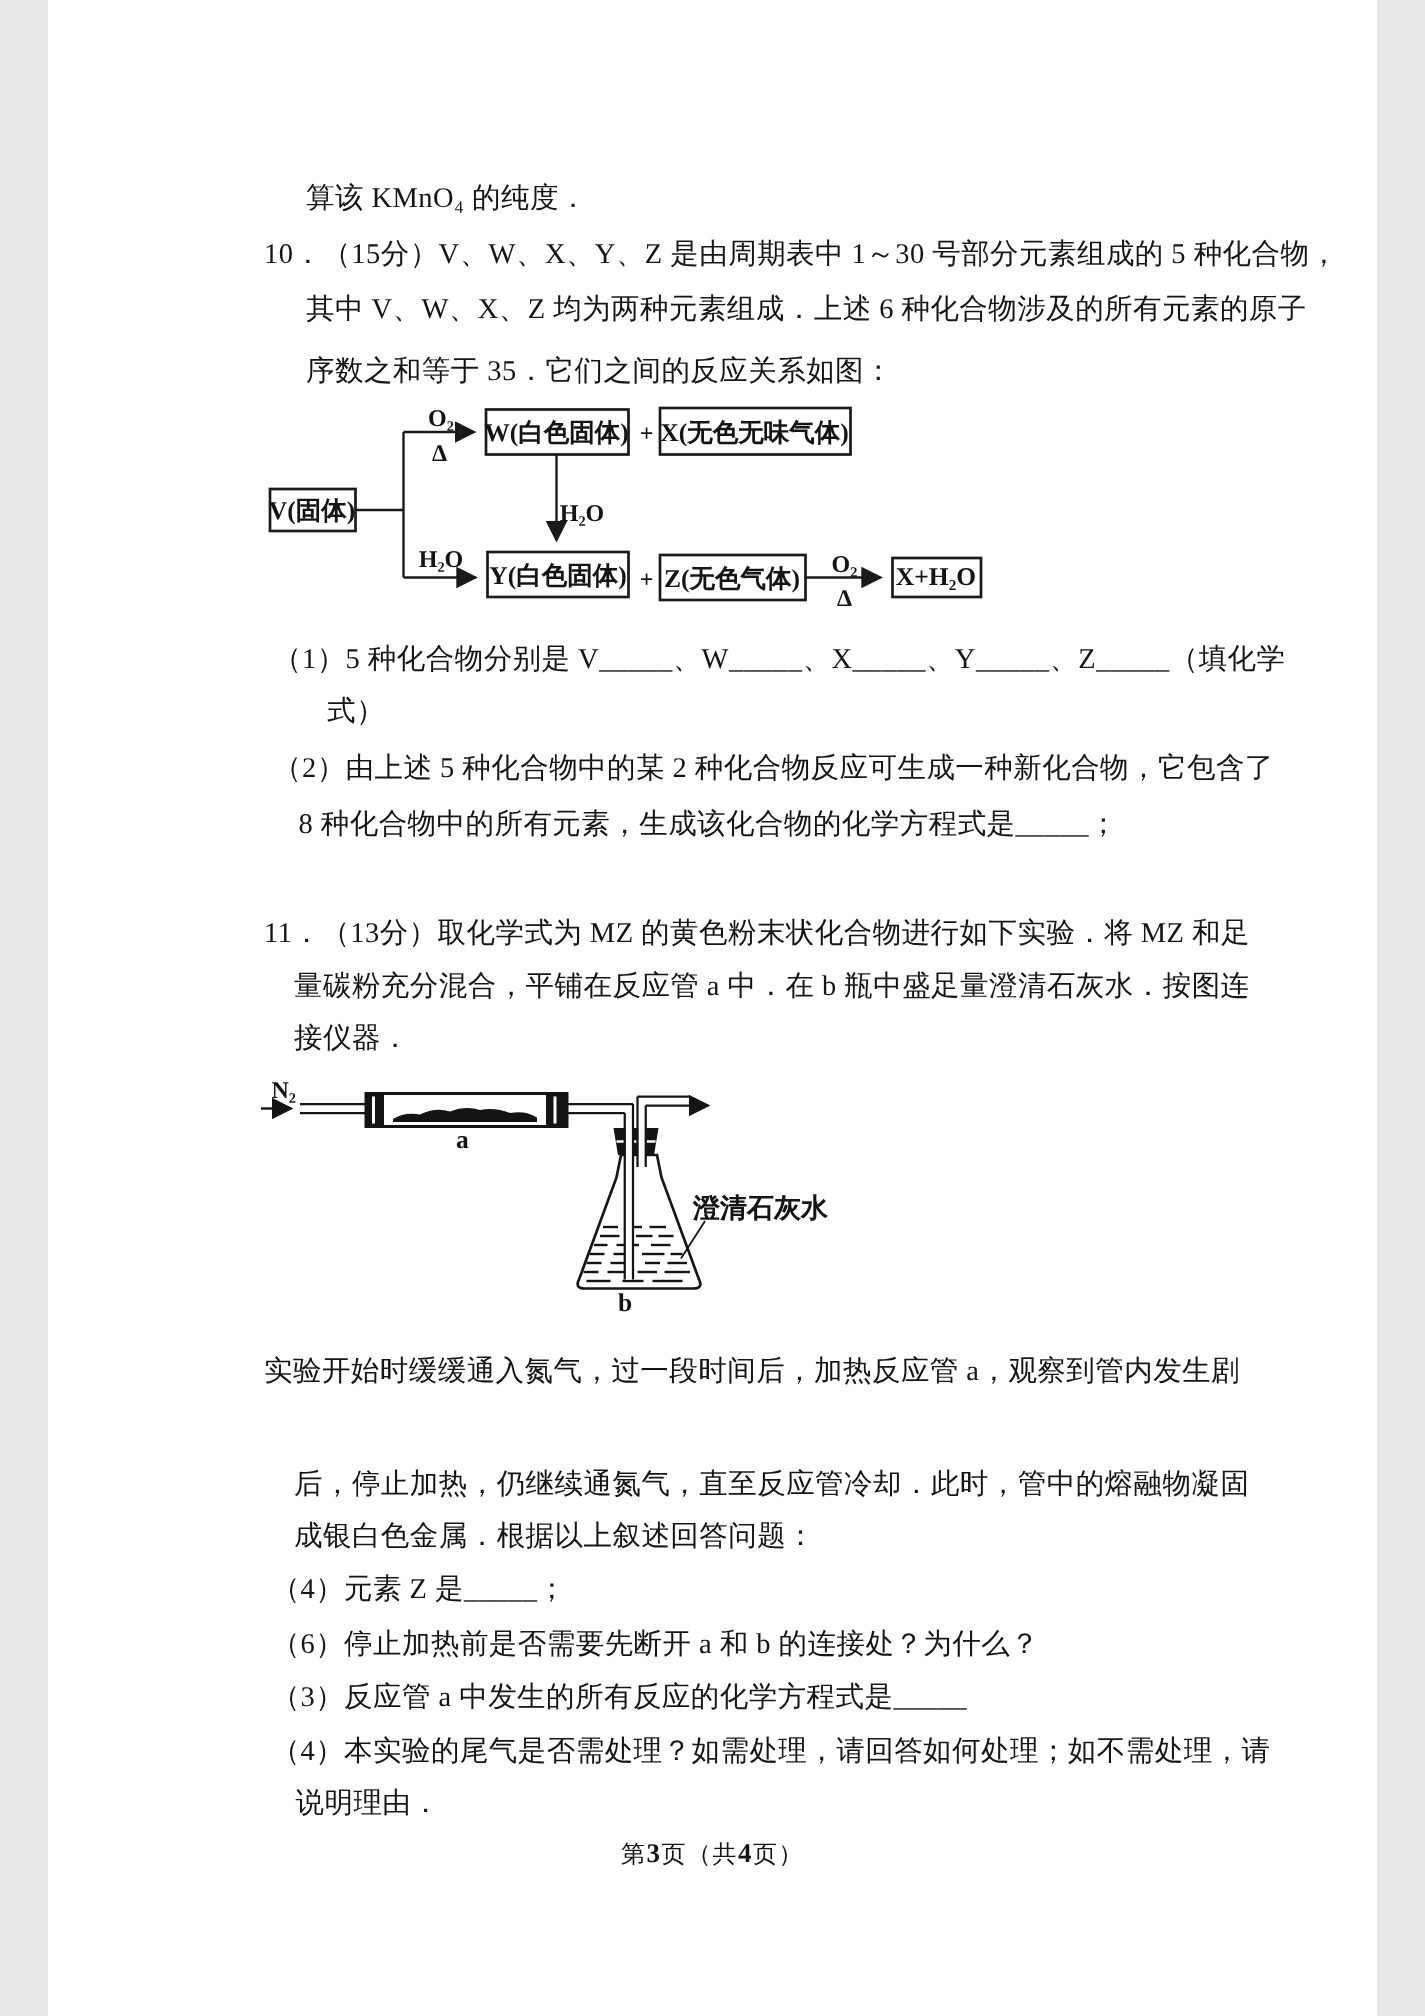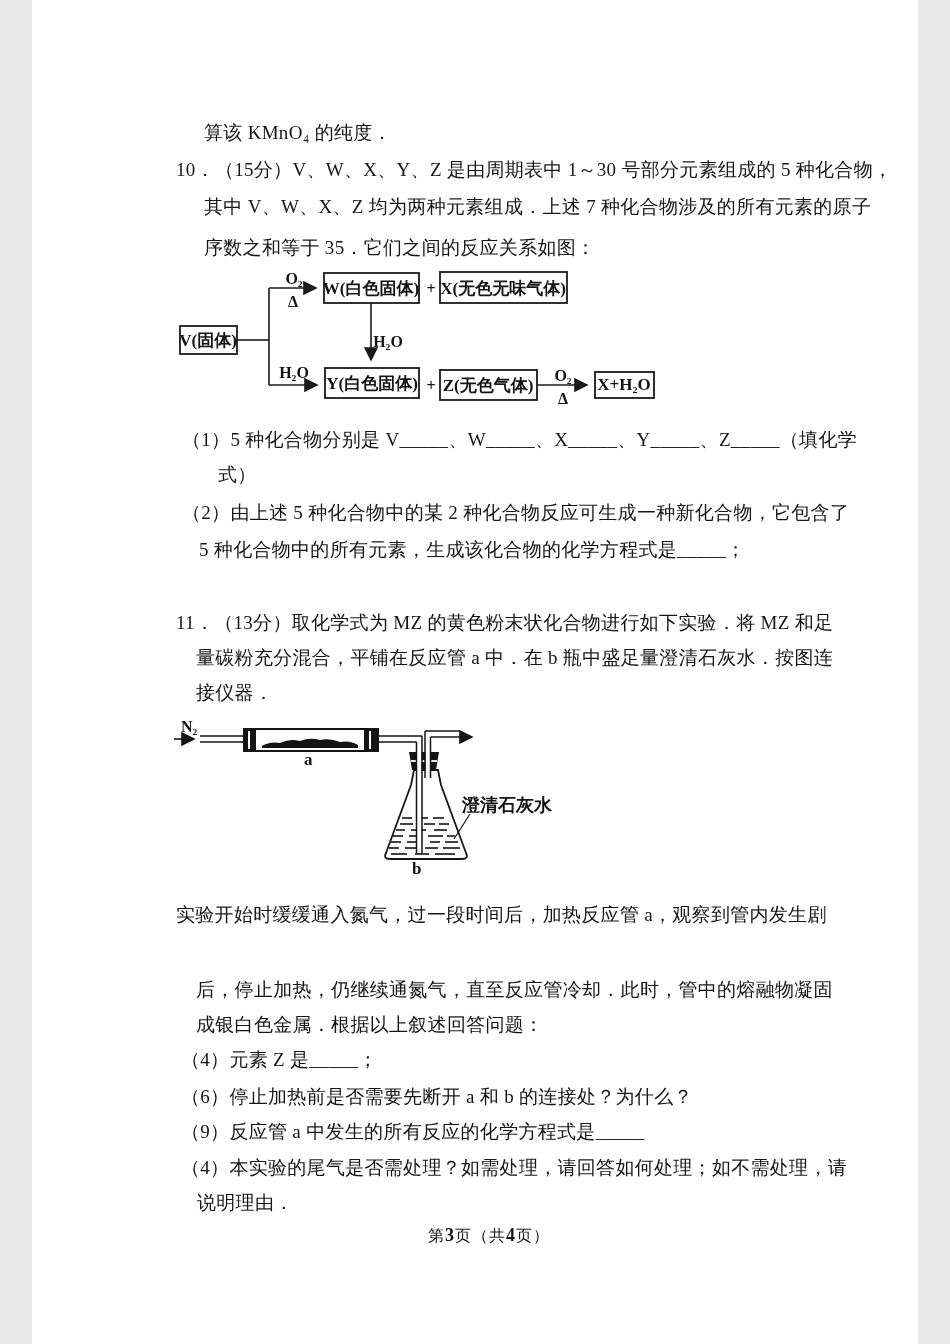--- a/index.html
+++ b/index.html
@@ -24,50 +24,49 @@
   svg text{
     font-family:"Liberation Serif","DejaVu Serif",serif;
     fill:#141414;
   }
   .footer{
     position:absolute;
     left:0;top:1225px;width:100%;
     text-align:center;
     font-size:16px;
     letter-spacing:1px;
-    margin-left:14px;
   }
   .footer b{font-size:18px;}
 </style>
 </head>
 <body>
 
 <div class="page">
 
   <div class="ln" style="left:172px;top:121px">算该 KMnO₄ 的纯度．</div>
   <div class="ln" style="left:144px;top:158px">10．（15分）V、W、X、Y、Z 是由周期表中 1～30 号部分元素组成的 5 种化合物，</div>
-  <div class="ln" style="left:172px;top:195px">其中 V、W、X、Z 均为两种元素组成．上述 7 种化合物涉及的所有元素的原子</div>
+  <div class="ln" style="left:172px;top:195px">其中 V、W、X、Z 均为两种元素组成．上述 6 种化合物涉及的所有元素的原子</div>
   <div class="ln" style="left:172px;top:236px">序数之和等于 35．它们之间的反应关系如图：</div>
 
   <div class="ln" style="left:150px;top:428px">（1）5 种化合物分别是 V_____、W_____、X_____、Y_____、Z_____（填化学</div>
   <div class="ln" style="left:186px;top:463px">式）</div>
   <div class="ln" style="left:150px;top:501px">（2）由上述 5 种化合物中的某 2 种化合物反应可生成一种新化合物，它包含了</div>
-  <div class="ln" style="left:167px;top:538px">5 种化合物中的所有元素，生成该化合物的化学方程式是_____；</div>
+  <div class="ln" style="left:167px;top:538px">8 种化合物中的所有元素，生成该化合物的化学方程式是_____；</div>
 
   <div class="ln" style="left:144px;top:611px">11．（13分）取化学式为 MZ 的黄色粉末状化合物进行如下实验．将 MZ 和足</div>
   <div class="ln" style="left:164px;top:646px">量碳粉充分混合，平铺在反应管 a 中．在 b 瓶中盛足量澄清石灰水．按图连</div>
   <div class="ln" style="left:164px;top:681px">接仪器．</div>
 
   <div class="ln" style="left:144px;top:903px">实验开始时缓缓通入氮气，过一段时间后，加热反应管 a，观察到管内发生剧</div>
   <div class="ln" style="left:164px;top:978px">后，停止加热，仍继续通氮气，直至反应管冷却．此时，管中的熔融物凝固</div>
   <div class="ln" style="left:164px;top:1013px">成银白色金属．根据以上叙述回答问题：</div>
 
   <div class="ln" style="left:149px;top:1048px">（4）元素 Z 是_____；</div>
   <div class="ln" style="left:149px;top:1085px">（6）停止加热前是否需要先断开 a 和 b 的连接处？为什么？</div>
-  <div class="ln" style="left:149px;top:1120px">（9）反应管 a 中发生的所有反应的化学方程式是_____</div>
+  <div class="ln" style="left:149px;top:1120px">（3）反应管 a 中发生的所有反应的化学方程式是_____</div>
   <div class="ln" style="left:149px;top:1156px">（4）本实验的尾气是否需处理？如需处理，请回答如何处理；如不需处理，请</div>
   <div class="ln" style="left:165px;top:1191px">说明理由．</div>
 
   <div class="diagram" style="left:140px;top:258px;width:540px;height:156px">
     <svg width="540" height="156" viewBox="0 0 540 156">
       <defs>
         <marker id="arr" markerWidth="10" markerHeight="9" refX="8" refY="4.5" orient="auto">
           <path d="M0,0 L9,4.5 L0,9 Z" fill="#1a1a1a"></path>
         </marker>
       </defs>

